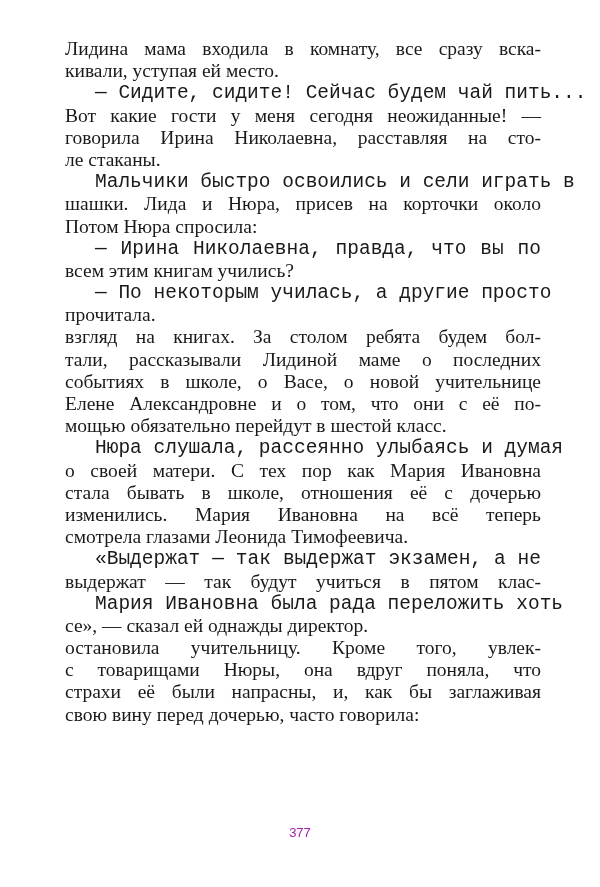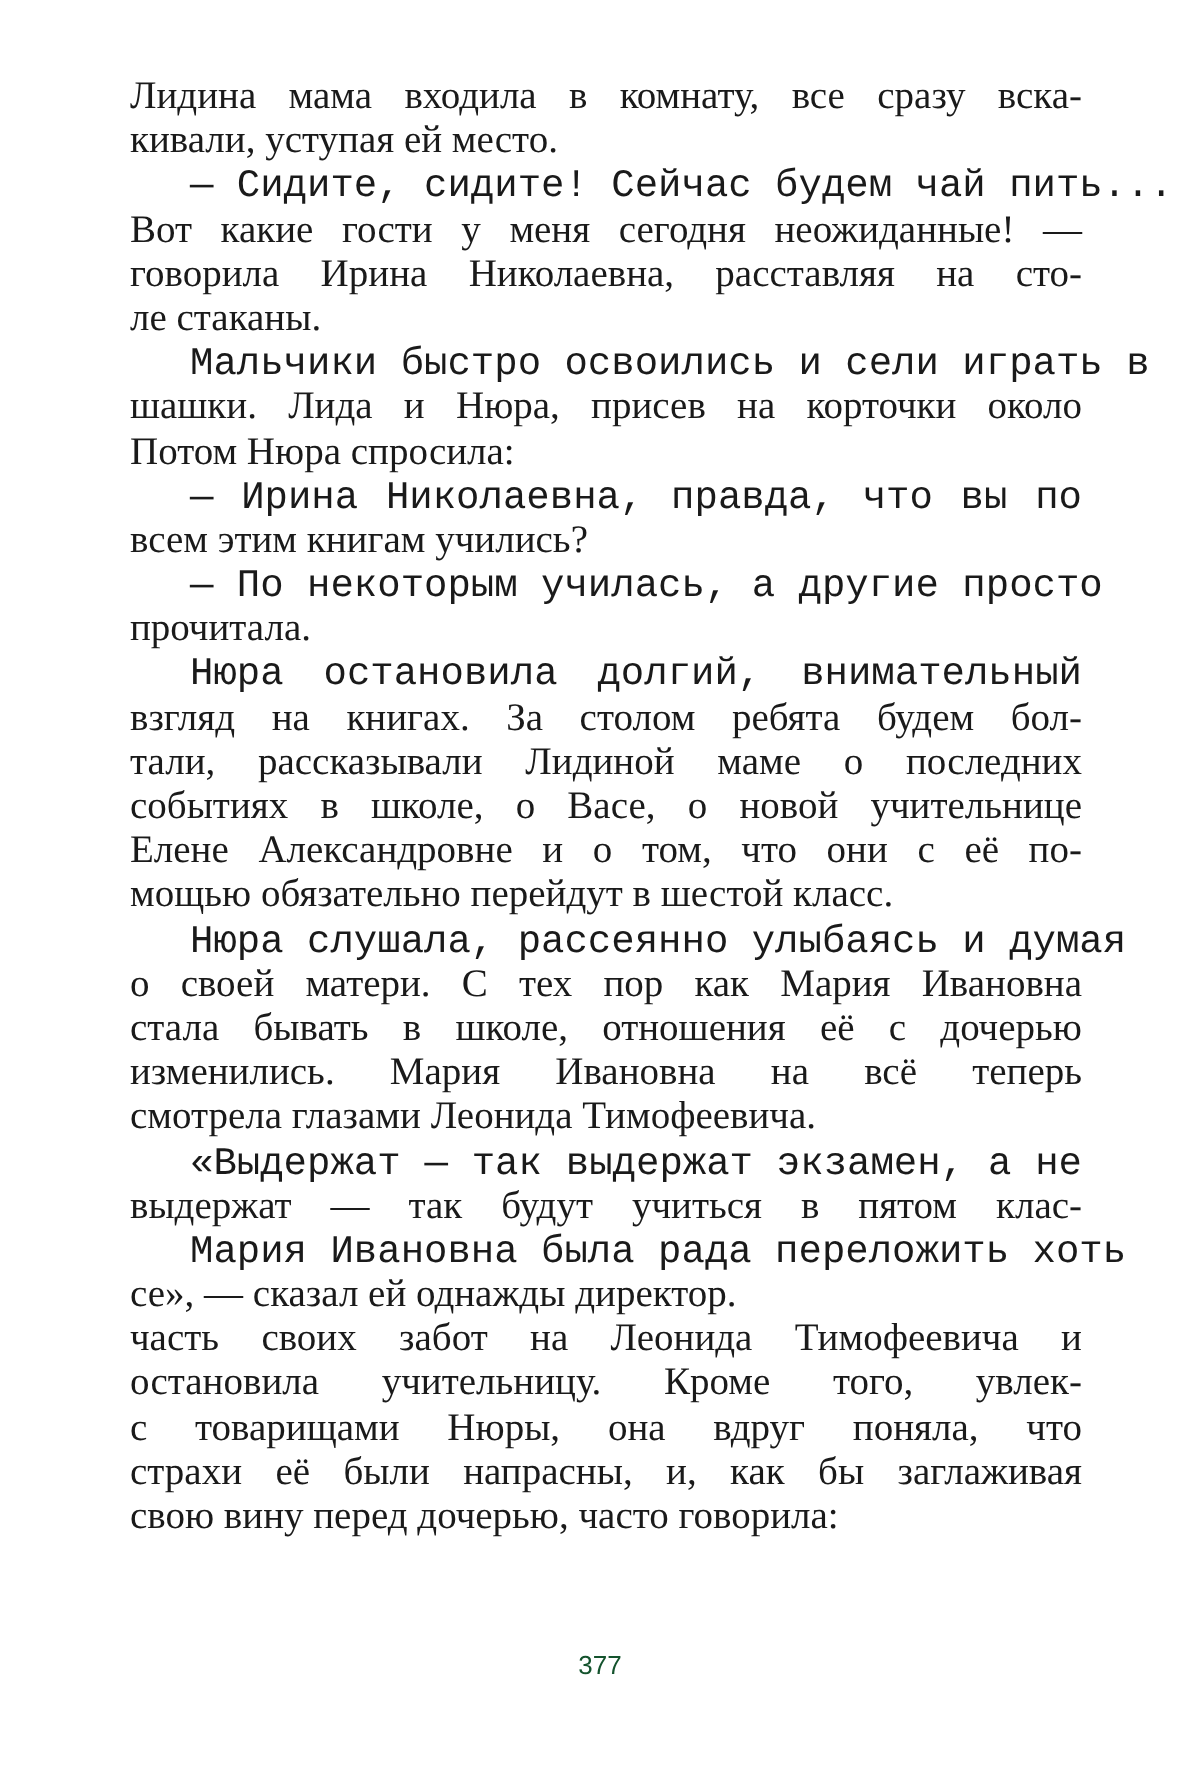--- a/index.html
+++ b/index.html
@@ -7,54 +7,52 @@
   .page {
     position: absolute; left: 65px; top: 38px; width: 476px;
     font-family: "Liberation Serif", serif; font-size: 19.5px;
     line-height: 22.2px; color: #1a1a1a;
   }
   .line { display: block; white-space: nowrap; text-align: justify; text-align-last: justify; height: 22.2px; }
   .line.last { text-align-last: left; }
   .line.indent { padding-left: 30px; font-family: Liberation Mono, monospace; }
   .pagenum {
     position: absolute; left: 0; width: 600px; top: 825px; text-align: center;
-    font-family: "Liberation Sans", sans-serif; font-size: 13px; color: #14532d;
+    font-family: "Liberation Sans", sans-serif; font-size: 13px; color: #a21caf;
   }
 </style>
 </head>
 <body>
 
 <div class="page" id="page-body">
     <span class="line">Лидина мама входила в комнату, все сразу вска-</span>
     <span class="line last">кивали, уступая ей место.</span>
     <span class="line indent">— Сидите, сидите! Сейчас будем чай пить...</span>
     <span class="line">Вот какие гости у меня сегодня неожиданные! —</span>
     <span class="line">говорила Ирина Николаевна, расставляя на сто-</span>
     <span class="line last">ле стаканы.</span>
     <span class="line indent">Мальчики быстро освоились и сели играть в</span>
     <span class="line">шашки. Лида и Нюра, присев на корточки около</span>
     <span class="line last">Потом Нюра спросила:</span>
     <span class="line indent">— Ирина Николаевна, правда, что вы по</span>
     <span class="line last">всем этим книгам учились?</span>
     <span class="line indent">— По некоторым училась, а другие просто</span>
     <span class="line last">прочитала.</span>
-    <span class="line indent">Нюра остановила долгий, внимательный</span>
     <span class="line">взгляд на книгах. За столом ребята будем бол-</span>
     <span class="line">тали, рассказывали Лидиной маме о последних</span>
     <span class="line">событиях в школе, о Васе, о новой учительнице</span>
     <span class="line">Елене Александровне и о том, что они с её по-</span>
     <span class="line last">мощью обязательно перейдут в шестой класс.</span>
     <span class="line indent">Нюра слушала, рассеянно улыбаясь и думая</span>
     <span class="line">о своей матери. С тех пор как Мария Ивановна</span>
     <span class="line">стала бывать в школе, отношения её с дочерью</span>
     <span class="line">изменились. Мария Ивановна на всё теперь</span>
     <span class="line last">смотрела глазами Леонида Тимофеевича.</span>
     <span class="line indent">«Выдержат — так выдержат экзамен, а не</span>
     <span class="line">выдержат — так будут учиться в пятом клас-</span>
     <span class="line indent">Мария Ивановна была рада переложить хоть</span>
     <span class="line last">се», — сказал ей однажды директор.</span>
-    <span class="line">часть своих забот на Леонида Тимофеевича и</span>
     <span class="line">остановила учительницу. Кроме того, увлек-</span>
     <span class="line">с товарищами Нюры, она вдруг поняла, что</span>
     <span class="line">страхи её были напрасны, и, как бы заглаживая</span>
     <span class="line last">свою вину перед дочерью, часто говорила:</span>
   </div>
 <div class="pagenum">377</div>
 
 </body></html>

